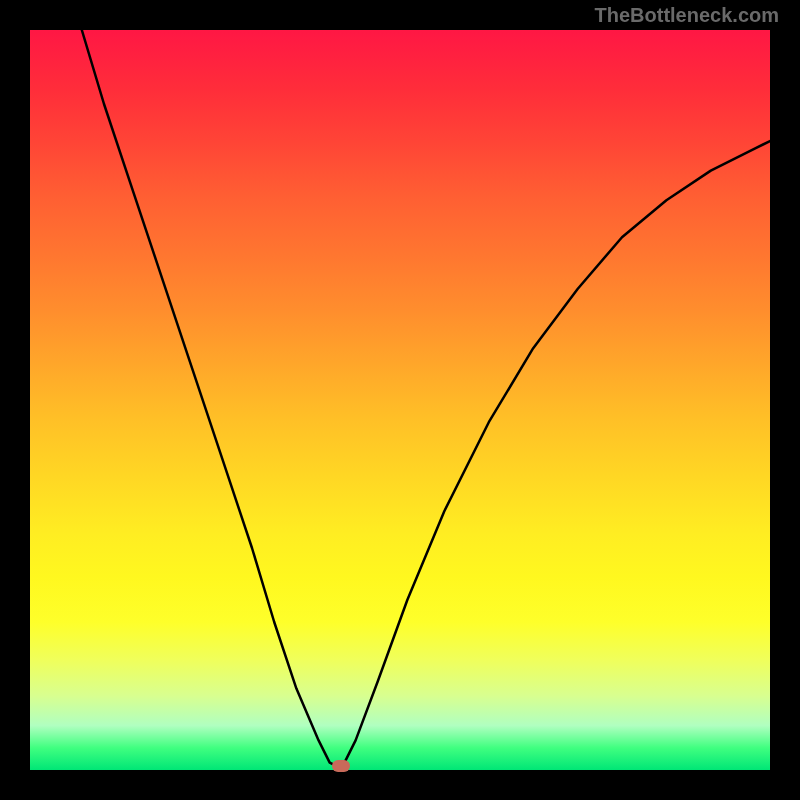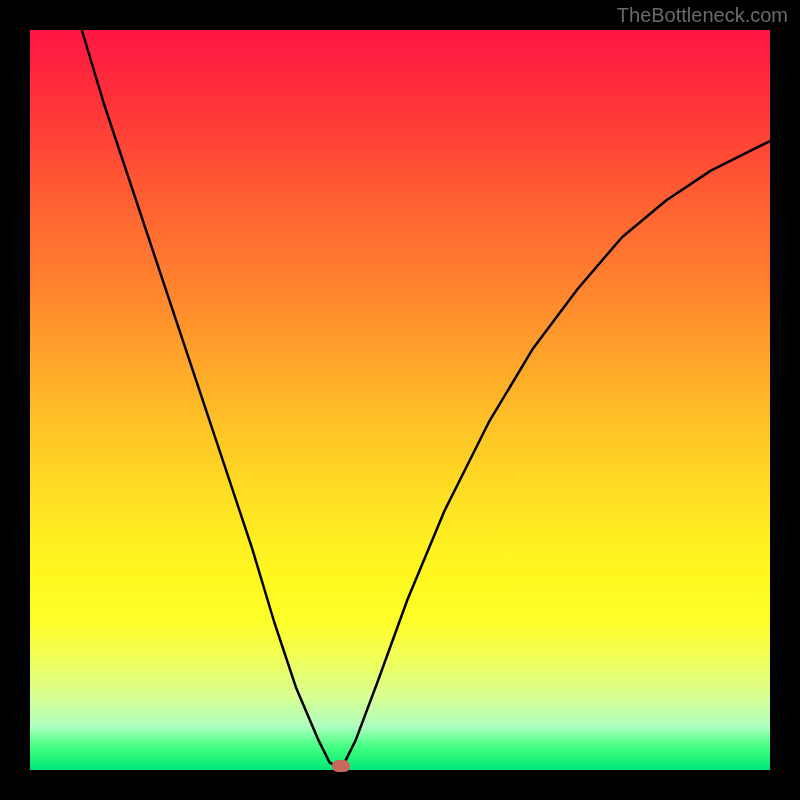--- a/index.html
+++ b/index.html
@@ -6,24 +6,24 @@
   body {
     width: 800px;
     height: 800px;
     background: #000;
     position: relative;
     font-family: Arial, sans-serif;
   }
   .watermark {
     position: absolute;
     top: 4px;
-    right: 12px;
+    right: 21px;
     color: #6a6a6a;
     font-size: 20px;
-    font-weight: 400;
+    font-weight: 700;
     z-index: 10;
   }
   .plot-area {
     position: absolute;
     left: 30px;
     top: 30px;
     width: 740px;
     height: 740px;
     background: linear-gradient(to bottom,
       #ff1744 0%,

